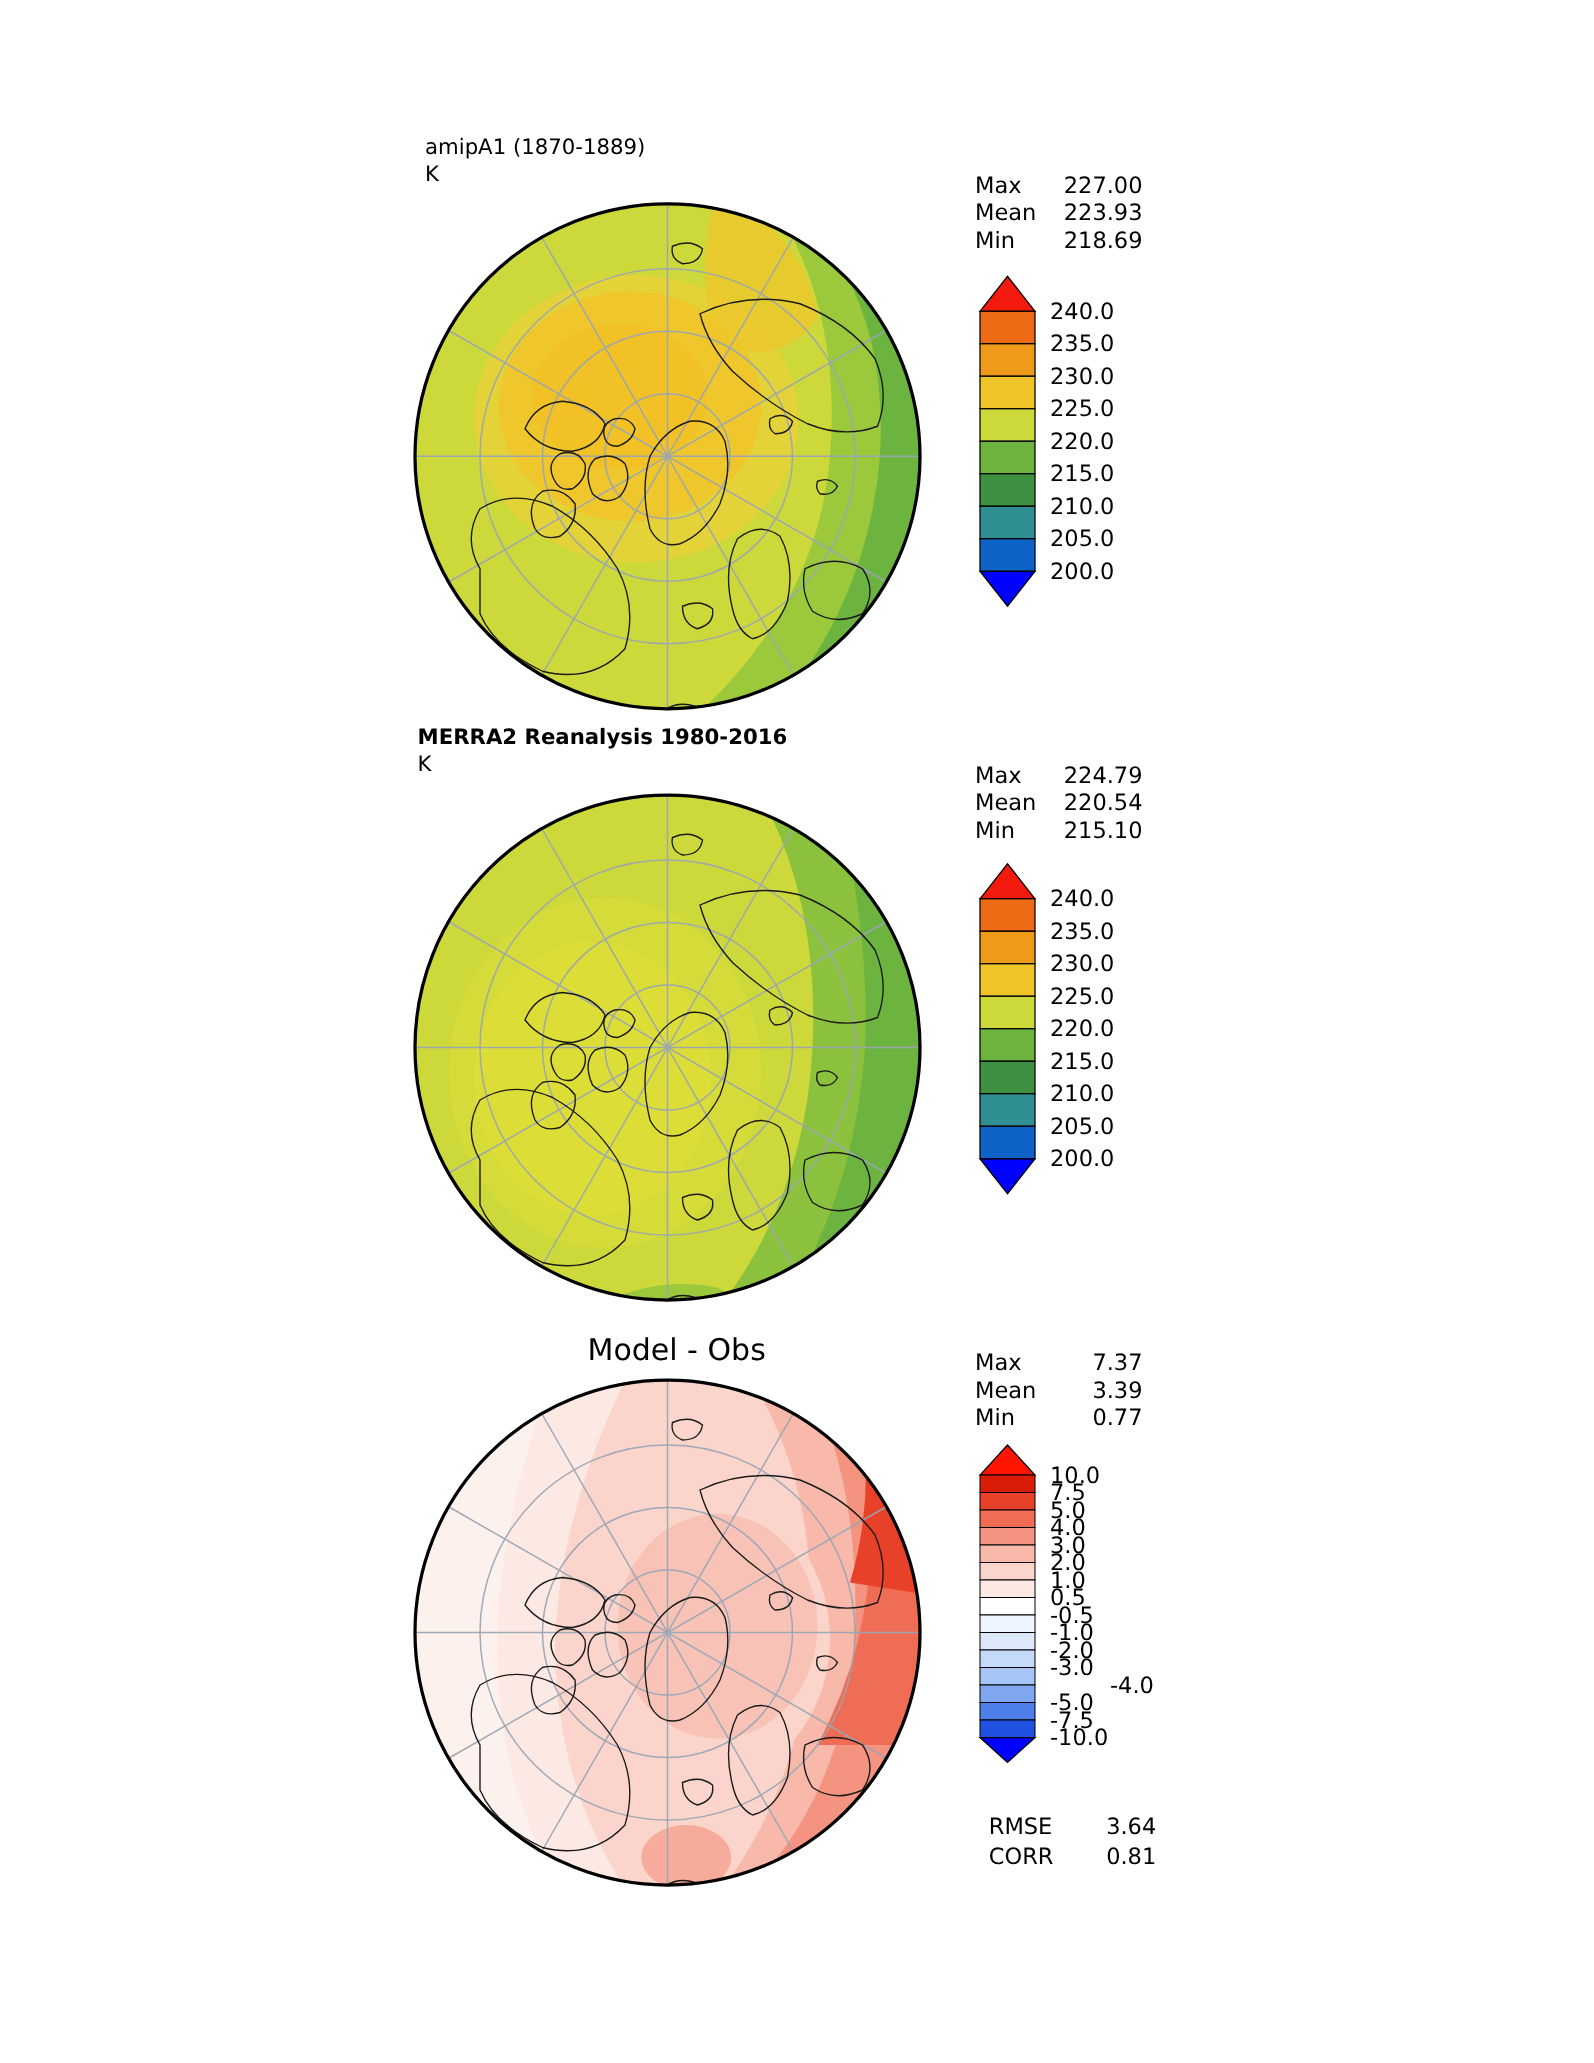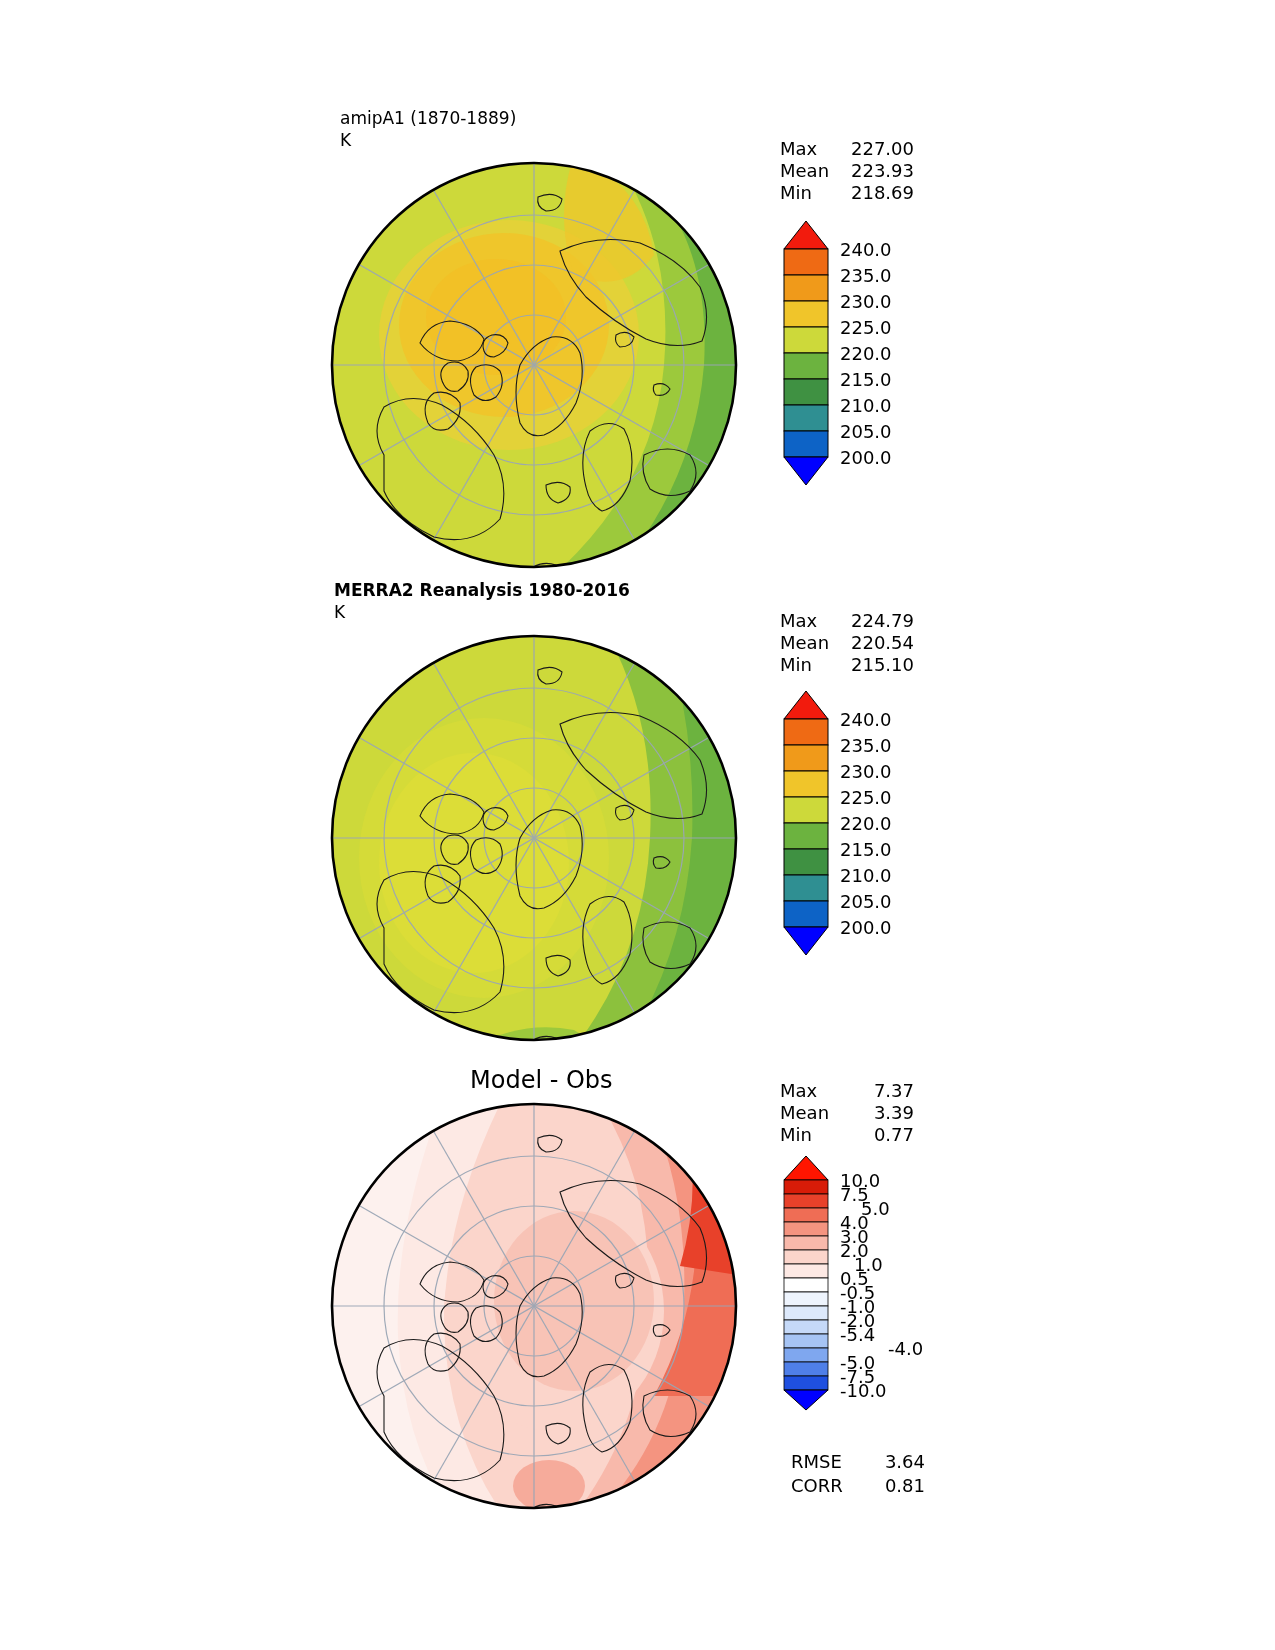--- a/index.html
+++ b/index.html
@@ -389,30 +389,30 @@
           <rect x="6" y="182" width="44" height="14" fill="#a6c4f4" stroke="#000" stroke-width="0.8"></rect>
           <rect x="6" y="196" width="44" height="14" fill="#7fa7ef" stroke="#000" stroke-width="0.8"></rect>
           <rect x="6" y="210" width="44" height="14" fill="#4f7fe8" stroke="#000" stroke-width="0.8"></rect>
           <rect x="6" y="224" width="44" height="14" fill="#1f50e0" stroke="#000" stroke-width="0.8"></rect>
           <polygon points="6,238 50,238 28,258" fill="#0000ff" stroke="#000" stroke-width="1"></polygon>
         </g>
       </svg>
       <div class="cbar-labels">
         <div style="top:18px;text-align:right;">10.0</div>
         <div style="top:32px;">7.5</div>
-        <div style="top:46px;margin-left:21px;">5.0</div>
+        <div style="top:46px;">5.0</div>
         <div style="top:60px;">4.0</div>
         <div style="top:74px;">3.0</div>
         <div style="top:88px;">2.0</div>
-        <div style="top:102px;margin-left:14px;">1.0</div>
+        <div style="top:102px;">1.0</div>
         <div style="top:116px;">0.5</div>
         <div style="top:130px;">-0.5</div>
         <div style="top:144px;">-1.0</div>
         <div style="top:158px;">-2.0</div>
-        <div style="top:172px;">-5.4</div>
+        <div style="top:172px;">-3.0</div>
         <div style="top:186px;margin-left:48px;">-4.0</div>
         <div style="top:200px;">-5.0</div>
         <div style="top:214px;">-7.5</div>
         <div style="top:228px;">-10.0</div>
       </div>
     </div>
 
     <div class="footer-stats" style="left:791px; top:390px;">
       <div class="row">
           <div class="k">RMSE</div>

